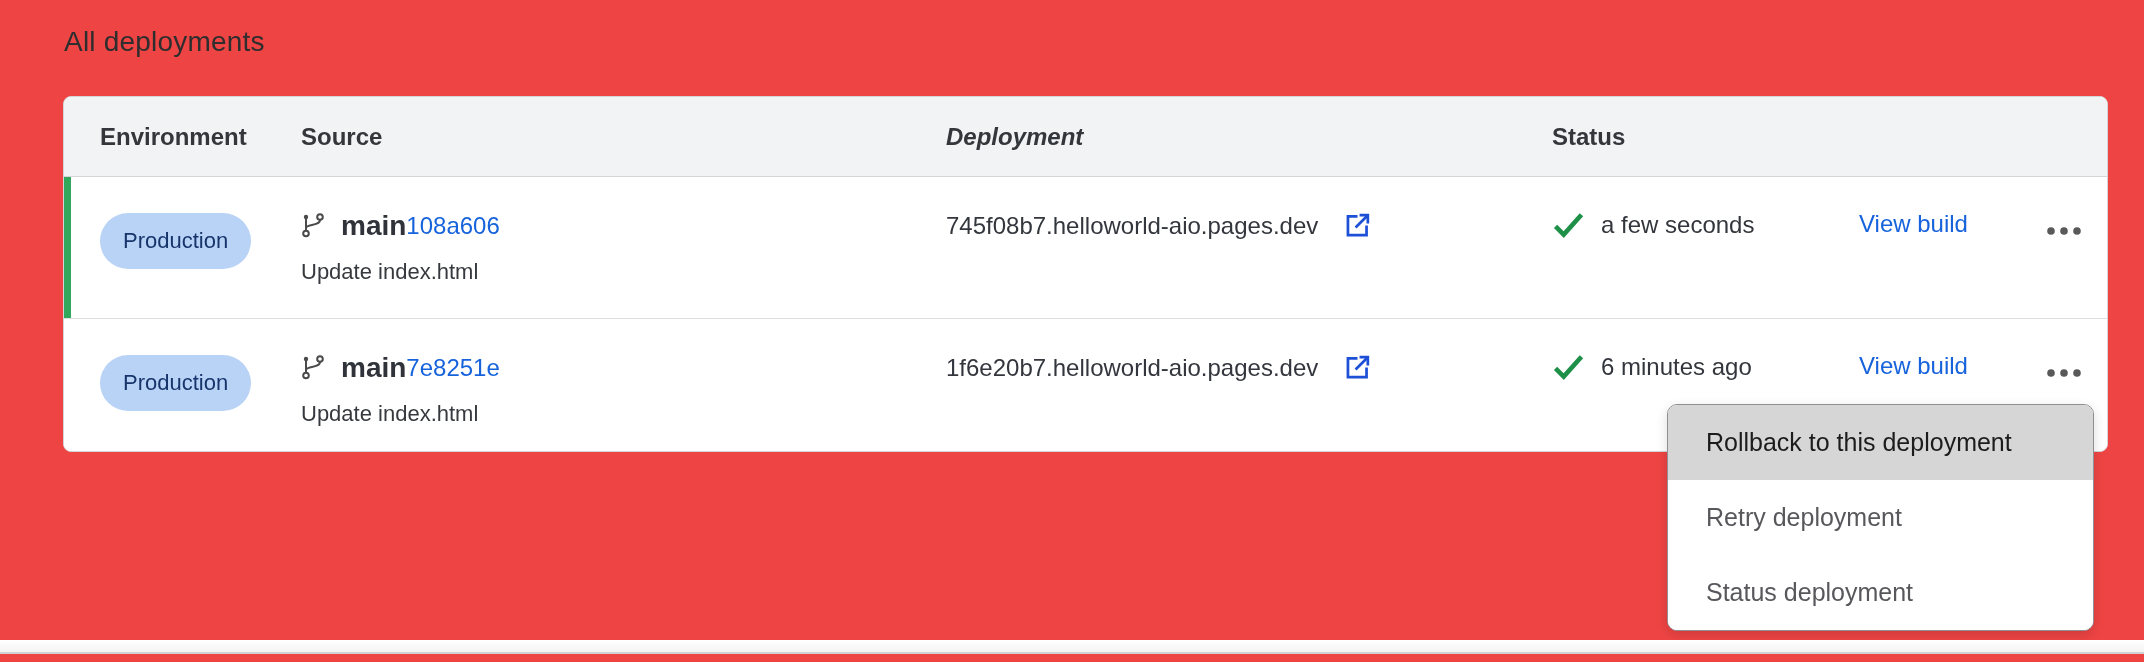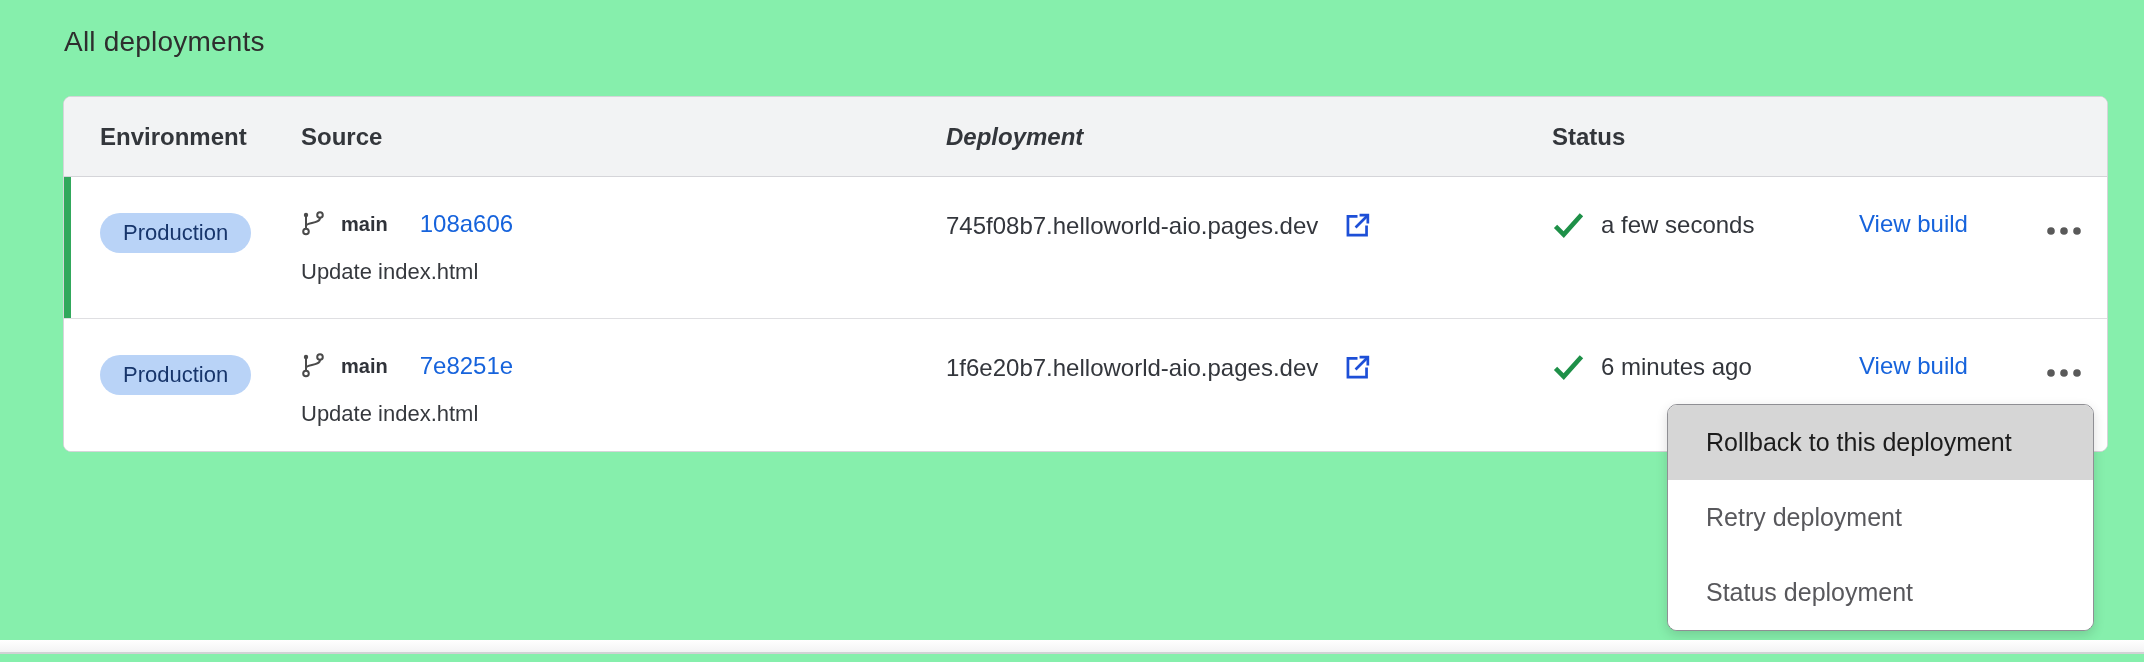--- a/index.html
+++ b/index.html
@@ -1,42 +1,42 @@
 <!DOCTYPE html>
 <html><head>
 <meta charset="utf-8">
 <style>
   * { box-sizing: border-box; margin: 0; padding: 0; }
   html,body { background:#ffffff; }
   body { font-family: "Liberation Sans", "DejaVu Sans", sans-serif; }
-  .stage { position:relative; width:2144px; height:662px; background:#86efac; overflow:hidden; }
+  .stage { position:relative; width:2144px; height:662px; background:#ef4444; overflow:hidden; }
 
   .page-title { position:absolute; left:64px; top:26px; font-size:28px; font-weight:500; color:#2e2e2e; letter-spacing:.2px; }
 
   .deploy-table { position:absolute; left:63px; top:96px; width:2045px; height:356px;
     border:1px solid #d5d5d9; border-radius:8px; overflow:hidden; background:#fff; }
 
   .thead { position:relative; height:80px; background:#f2f3f4; border-bottom:1px solid #d5d5d9; }
   .th { position:absolute; top:0; height:100%; display:flex; align-items:center;
     font-size:24px; font-weight:700; color:#33363b; }
   .th-env { left:36px; } .th-src { left:237px; } .th-dep { left:882px;font-style:italic; } .th-sta { left:1488px; }
 
   .trow { position:relative; background:#fff; }
   .row-1 { height:142px; border-bottom:1px solid #dfdfe2; }
   .row-2 { height:133px; }
   .active-bar { position:absolute; left:0; top:0; width:7px; height:100%; background:#31a85c; }
 
   .cell { position:absolute; display:flex; align-items:center; }
   .cell-env { left:36px; top:36px; }
-  .badge { display:inline-flex; align-items:center; height:40px; padding:0 23px;
+  .badge { display:inline-flex; align-items:center; height:56px; padding:0 23px;
     background:#b9d3f7; color:#17356b; font-size:22px; border-radius:999px; }
 
   .cell-source { left:237px; top:33px; }
   .branch-icon { width:24px; height:26px; margin-right:16px; flex:0 0 auto; }
-  .branch-name { font-size:20px; font-weight:700; color:#30333a; margin-right:32px; }
+  .branch-name { font-size:28px; font-weight:700; color:#30333a; }
   .commit-link { font-size:24px; color:#1663dc; text-decoration:none; cursor:pointer; }
   .commit-msg { position:absolute; left:237px; top:82px; font-size:22px; color:#36393e; }
 
   .cell-deploy { left:882px; top:33px; gap:24px; }
   .deploy-url { font-size:24px; color:#33363c; }
   .extlink-icon { width:31px; height:31px; cursor:pointer; }
 
   .cell-status { left:1488px; top:33px; gap:16px; }
   .check-icon { width:33px; height:30px; }
   .status-time { font-size:24px; color:#33363c; }

